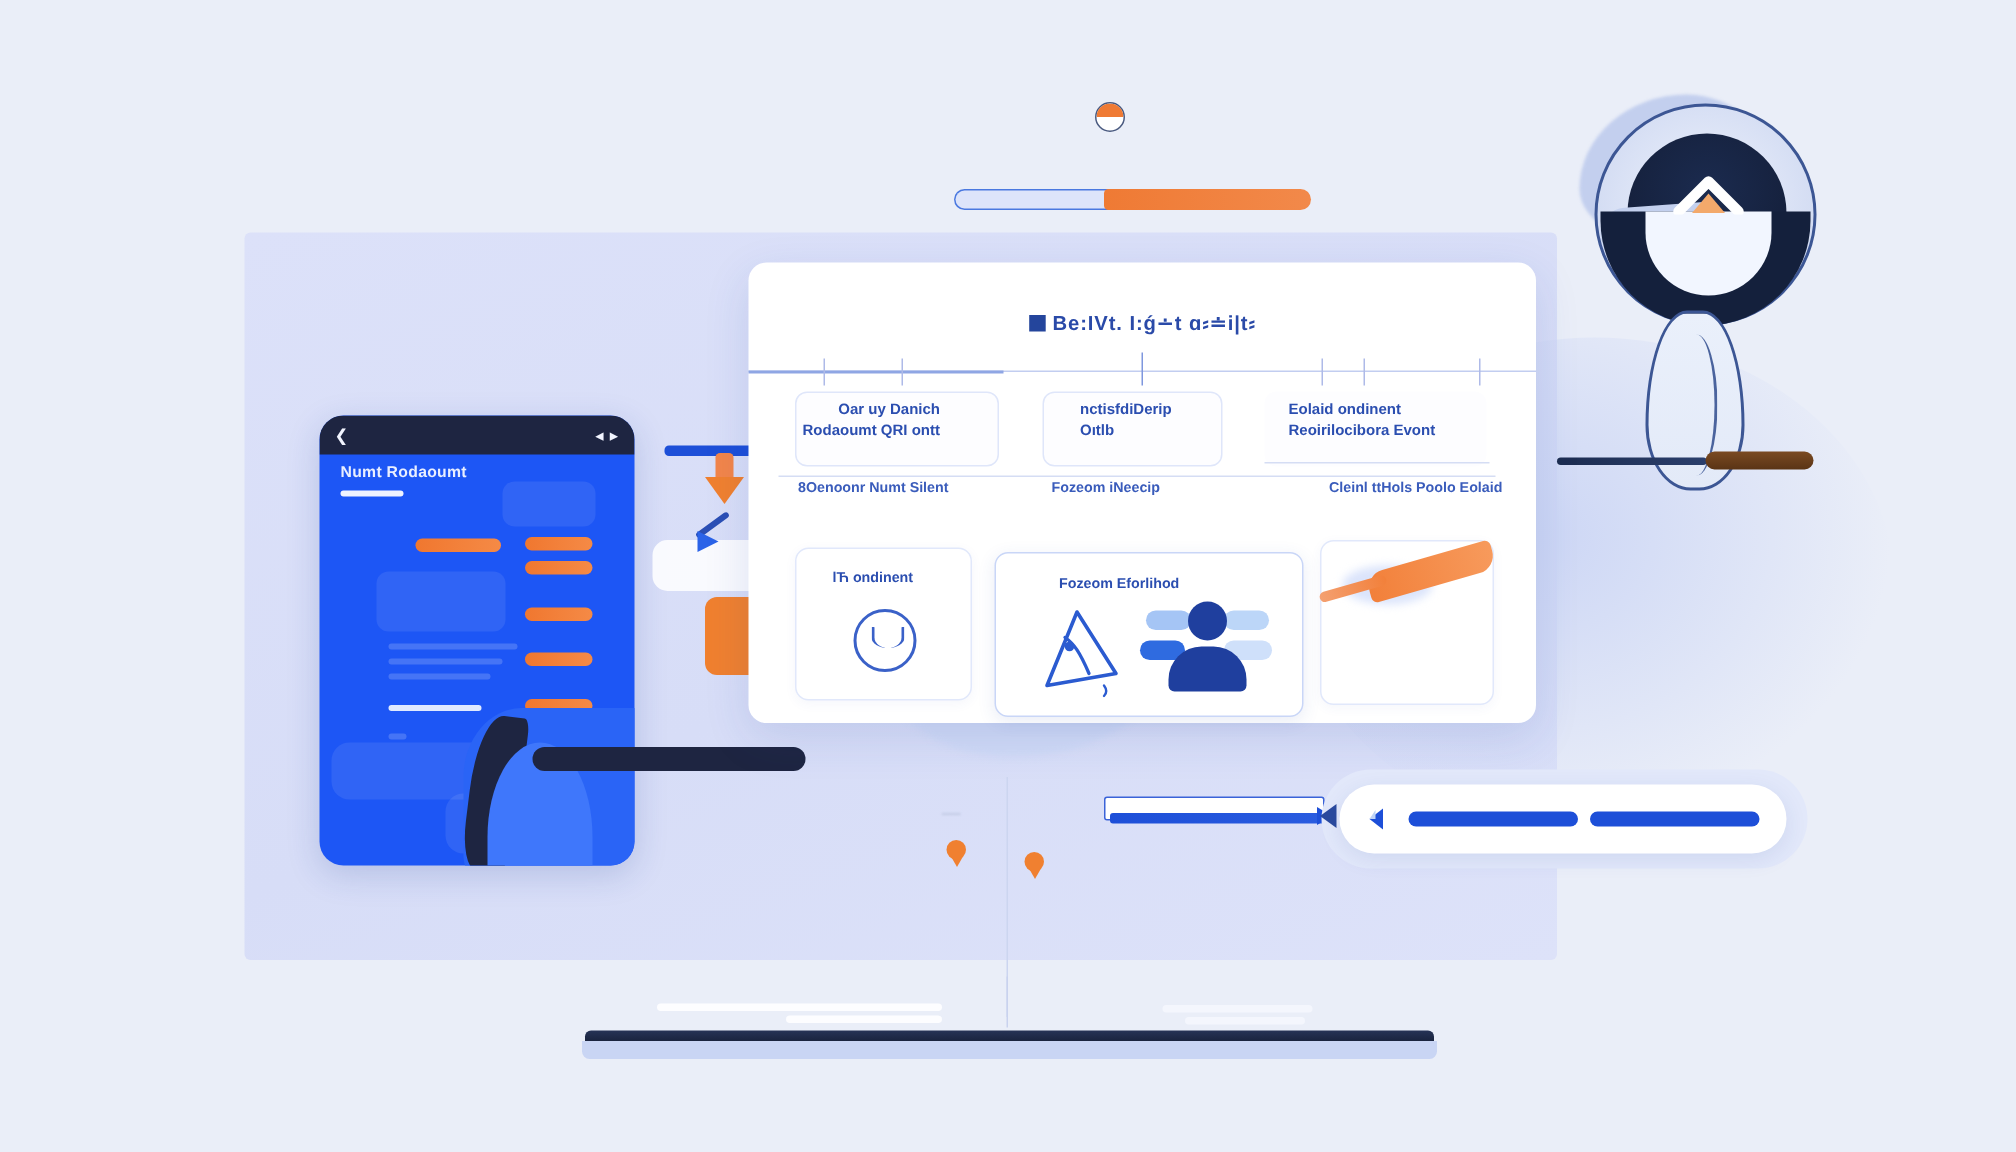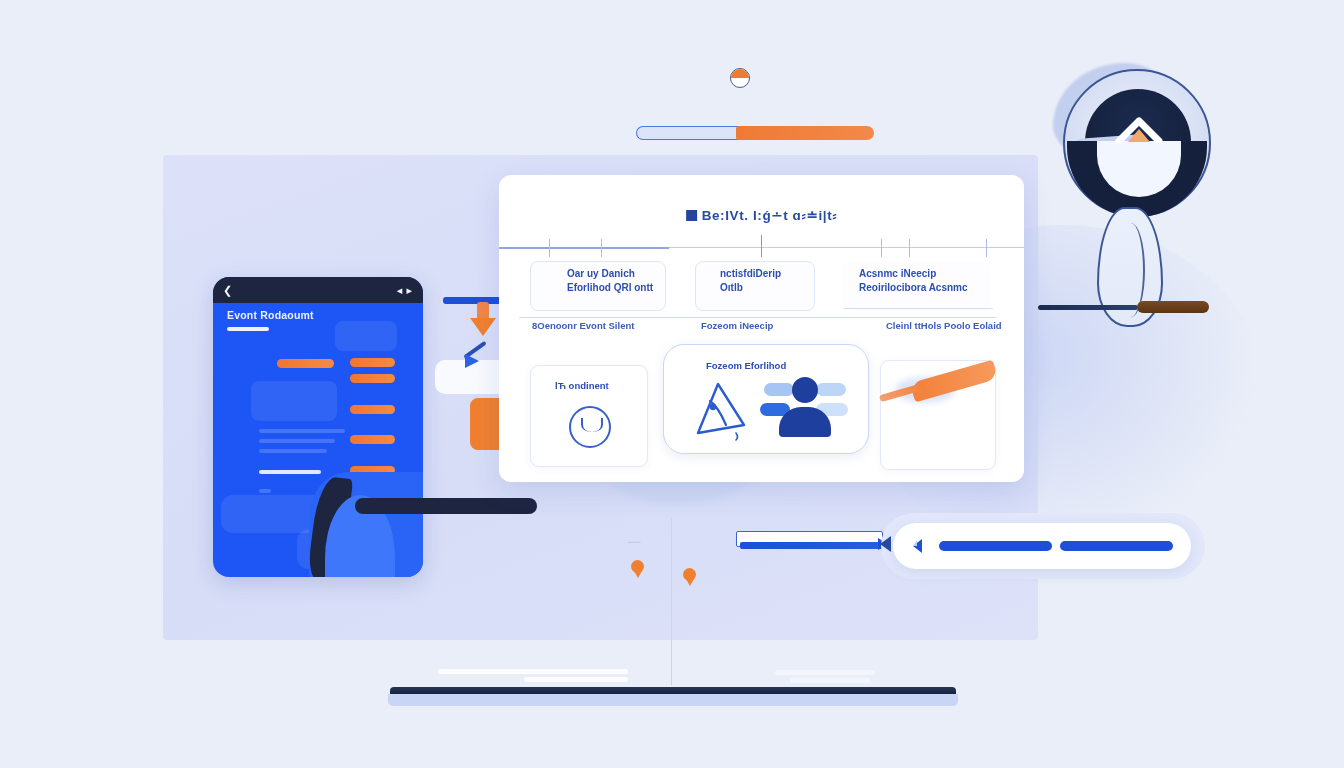--- a/index.html
+++ b/index.html
@@ -379,21 +379,21 @@
     <div class="topbar-bg"></div>
     <div class="topbar-fill"></div>
   </div>
 
   <div class="phone">
     <div class="phone-topbar">
       <span class="ic">❮</span>
       <span class="ic">◂ ▸</span>
     </div>
 
-    <div class="phone-title">Evont Rodaoumt</div>
+    <div class="phone-title">Numt Rodaoumt</div>
     <div class="phone-sub"></div>
 
     <div class="phone-ghost" style="left:122px; top:44px; width:62px; height:30px;"></div>
     <div class="phone-ghost" style="left:38px; top:104px; width:86px; height:40px;"></div>
     <div class="phone-ghost" style="left:8px; top:218px; width:108px; height:38px; border-radius:12px;"></div>
     <div class="phone-ghost" style="left:84px; top:252px; width:104px; height:40px; border-radius:12px;"></div>
 
     <div class="row-dim" style="left:46px; top:152px; width:86px;"></div>
     <div class="row-dim" style="left:46px; top:162px; width:76px;"></div>
     <div class="row-dim" style="left:46px; top:172px; width:68px;"></div>
@@ -444,48 +444,48 @@
     <div class="tick" style="left:102px;"></div>
     <div class="tick tall" style="left:262px;"></div>
     <div class="tick" style="left:382px;"></div>
     <div class="tick" style="left:410px;"></div>
     <div class="tick" style="left:487px;"></div>
 
     <div class="colbox" style="left:31px; top:86px; width:136px; height:50px;"></div>
     <div class="colbox" style="left:196px; top:86px; width:120px; height:50px;"></div>
     <div class="colbox" style="left:344px; top:86px; width:148px; height:50px; border:none;"></div>
 
-    <div class="col" style="left:68px;">
+    <div class="col" style="left:36px;text-align:right;">
       <div class="lbl">Oar uy Danich</div>
-      <div class="lbl">Eforlihod QRI ontt</div>
+      <div class="lbl">Rodaoumt QRI ontt</div>
     </div>
     <div class="col" style="left:221px;">
       <div class="lbl">nctisfdiDerip</div>
       <div class="lbl">Oıtlb</div>
     </div>
     <div class="col" style="left:360px;">
-      <div class="lbl">Acsnmc iNeecip</div>
-      <div class="lbl">Reoirilocibora Acsnmc</div>
+      <div class="lbl">Eolaid ondinent</div>
+      <div class="lbl">Reoirilocibora Evont</div>
     </div>
 
     <div class="hr-line" style="left:344px; top:133px; width:150px;"></div>
     <div class="hr-line" style="left:20px; top:142px; width:478px;"></div>
 
-    <div class="sub-lbl" style="left:33px; top:145px;">8Oenoonr Evont Silent</div>
+    <div class="sub-lbl" style="left:33px; top:145px;">8Oenoonr Numt Silent</div>
     <div class="sub-lbl" style="left:202px; top:145px;">Fozeom iNeecip</div>
     <div class="sub-lbl" style="left:358px; top:145px;margin-left:29px;">Cleinl ttHols Poolo Eolaid</div>
 
     <div class="mini" style="left:31px; top:190px; width:118px; height:102px;">
       <div class="mini-title" style="left:24px; top:14px;">lЋ ondinent</div>
       <div class="check-circle" style="left:38px; top:40px;">
         <div class="check-v"></div>
       </div>
     </div>
 
-    <div class="mini accent" style="left:164px; top:169px; width:206px; height:110px;border-radius:21px;">
+    <div class="mini accent" style="left:164px; top:193px; width:206px; height:110px;">
       <div class="mini-title" style="left:42px; top:15px;">Fozeom Eforlihod</div>
 
       <div class="tri-glyph" style="left:26px; top:36px;">
         <svg width="58" height="62" viewBox="0 0 58 62">
           <path d="M28 3 L54 44 L8 52 Z" fill="none" stroke="#2b5bd0" stroke-width="2.4" stroke-linejoin="round"></path>
           <path d="M20 20 C26 24, 30 30, 36 44" fill="none" stroke="#2b5bd0" stroke-width="2.2" stroke-linecap="round"></path>
           <circle cx="23" cy="26" r="3.2" fill="#2b5bd0"></circle>
           <path d="M46 52 q3 4 0 7" fill="none" stroke="#2b5bd0" stroke-width="1.6" stroke-linecap="round"></path>
         </svg>
       </div>

